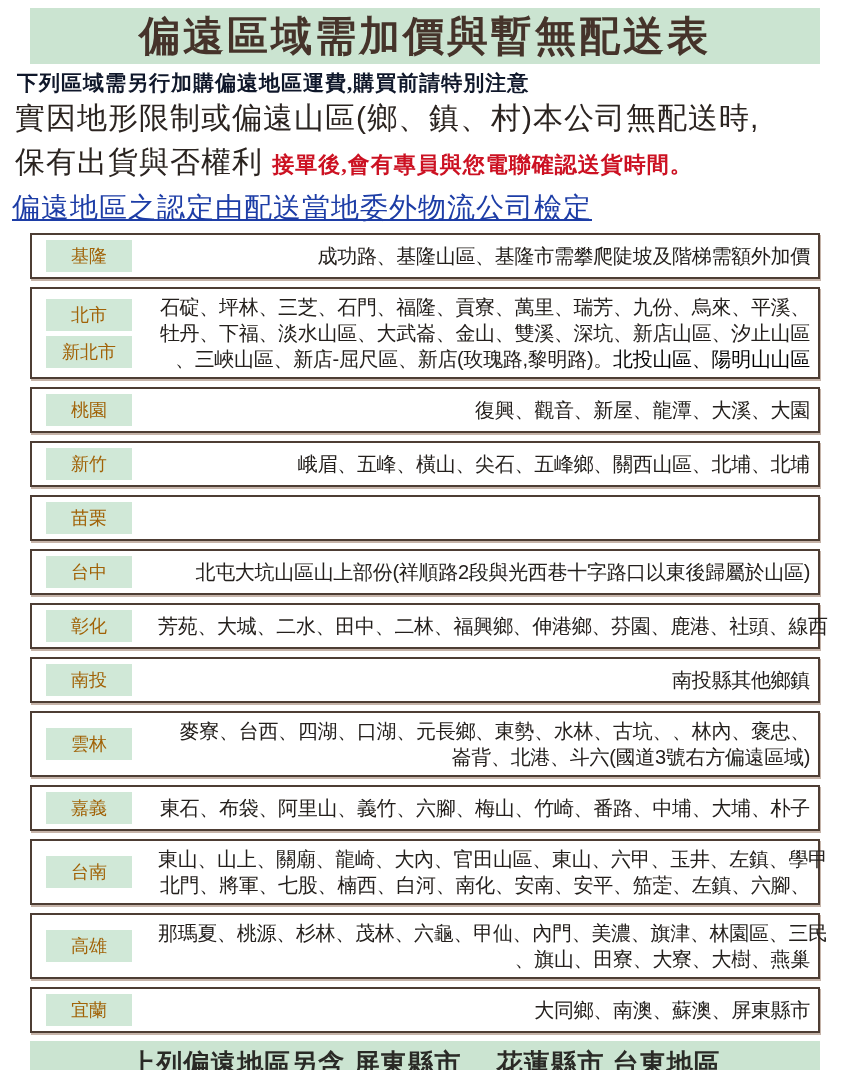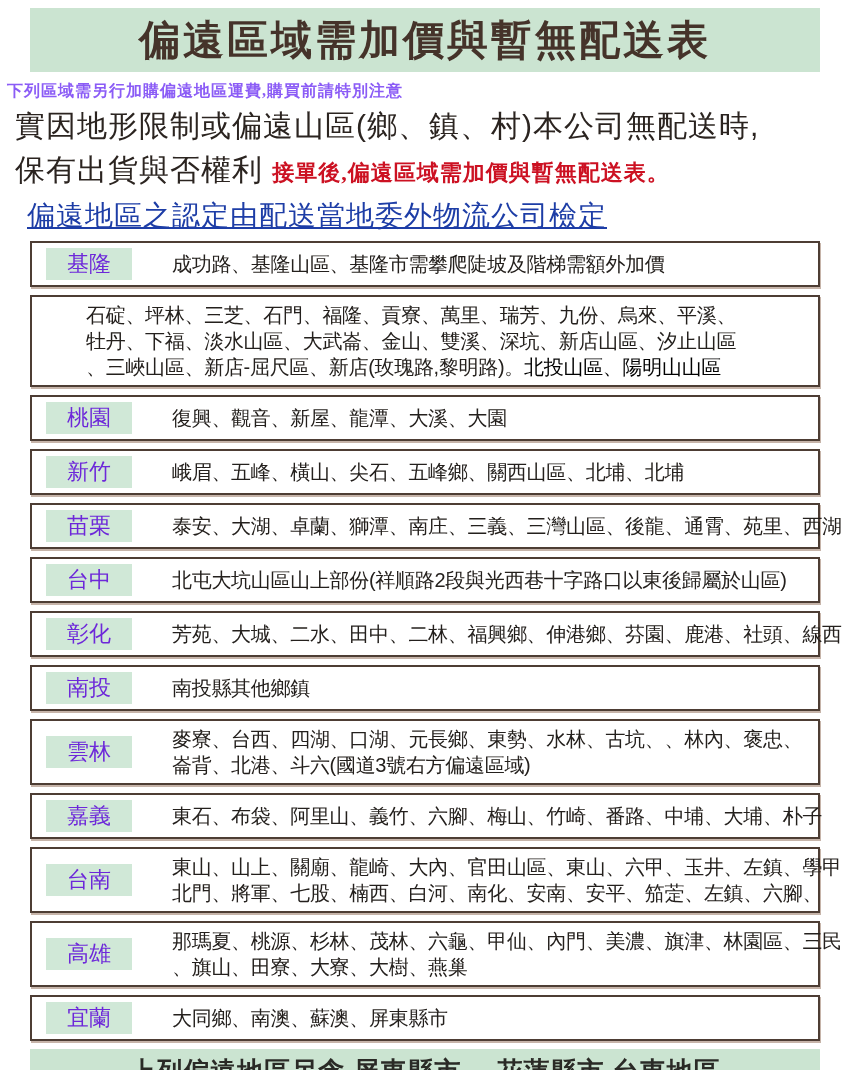--- a/index.html
+++ b/index.html
@@ -2,54 +2,54 @@
 <html><head>
 <meta charset="utf-8">
 <style>
   html,body{margin:0;padding:0;background:#ffffff;}
   .page{
     width:850px;height:1070px;background:#ffffff;overflow:hidden;
     font-family:"Liberation Sans","DejaVu Sans",sans-serif;
     position:relative;box-sizing:border-box;padding-top:8px;
   }
   .banner{
-    margin:0 30px;height:64px;background:#cbe4d1;
+    margin:0 30px;height:56px;background:#cbe4d1;
     display:flex;align-items:center;justify-content:center;
   }
   .banner .title{
     color:#45332a;font-size:41px;font-weight:bold;letter-spacing:3px;white-space:nowrap;
   }
   .warning{
-    margin:6px 0 0 7px;font-size:16px;line-height:26px;font-weight:bold;
-    color:#8b5cf6;font-family:"Liberation Serif","DejaVu Serif",serif;letter-spacing:1px;
+    margin:6px 0 0 17px;font-size:21px;line-height:26px;font-weight:bold;
+    color:#0f172a;font-family:"Liberation Serif","DejaVu Serif",serif;letter-spacing:1px;
   }
   .notice{
     margin:0 0 0 15px;font-size:30px;line-height:44px;color:#2b2420;letter-spacing:1px;white-space:nowrap;
   }
   .notice .red-inline{
     font-size:22px;font-weight:bold;color:#cc1122;
     font-family:"Liberation Serif","DejaVu Serif",serif;letter-spacing:1px;
   }
   .blue-line{
-    margin:2px 0 0 27px;font-size:28px;line-height:38px;color:#1d3da6;
+    margin:2px 0 0 12px;font-size:28px;line-height:38px;color:#1d3da6;
     text-decoration:underline;letter-spacing:1px;white-space:nowrap;
   }
   .region-table{margin:6px 30px 0;}
   .row{
     border:2px solid #4d3d34;background:#ffffff;
     box-shadow:1px 2px 0 #c6b4a9;
     margin-bottom:8px;padding:5px 8px 5px 14px;
     display:flex;align-items:center;box-sizing:border-box;
   }
   .labels{width:86px;flex:none;display:flex;flex-direction:column;gap:5px;}
   .label{
-    background:#d0e8d7;color:#6d28d9;text-align:center;
-    font-size:22px;line-height:30px;padding:1px 2px;white-space:nowrap;
+    background:#d0e8d7;color:#a16207;text-align:center;
+    font-size:18px;line-height:30px;padding:1px 2px;white-space:nowrap;
   }
-  .content{margin-left:40px;flex:1;min-width:0;}
+  .content{margin-left:26px;flex:1;min-width:0;text-align:right;}
   .line{
     font-size:20px;line-height:26px;color:#24201d;
     letter-spacing:-0.3px;white-space:nowrap;
   }
   .line .gray{color:#000000;}
   .footer-banner{
     margin:8px 30px 0;height:44px;background:#cbe4d1;
     display:flex;align-items:center;justify-content:center;
   }
   .footer-banner .footer-text{
@@ -62,34 +62,38 @@
 <div class="page">
 
   <div class="banner">
     <div class="title">偏遠區域需加價與暫無配送表</div>
   </div>
 
   <div class="warning">下列區域需另行加購偏遠地區運費,購買前請特別注意</div>
 
   <div class="notice">實因地形限制或偏遠山區(鄉、鎮、村)本公司無配送時,</div>
 
-  <div class="notice"><span>保有出貨與否權利</span> <span class="red-inline">接單後,偏遠區域需加價與暫無配送表。</span></div>
+  <div class="notice"><span>保有出貨與否權利</span> <span class="red-inline">接單後,會有專員與您電聯確認送貨時間。</span></div>
 
   <div class="blue-line">偏遠地區之認定由配送當地委外物流公司檢定</div>
 
   <div class="region-table">
       <div class="row">
         <div class="labels">
           <div class="label">基隆</div>
         </div>
         <div class="content">
           <div class="line"><span>成功路、基隆山區、基隆市需攀爬陡坡及階梯需額外加價</span></div>
         </div>
       </div>
       <div class="row">
+        <div class="labels">
+          <div class="label">北市</div>
+          <div class="label">新北市</div>
+        </div>
         <div class="content">
           <div class="line"><span>石碇、坪林、三芝、石門、福隆、貢寮、萬里、瑞芳、九份、烏來、平溪、</span></div>
           <div class="line"><span>牡丹、下福、淡水山區、大武崙、金山、雙溪、深坑、新店山區、汐止山區</span></div>
           <div class="line"><span>、三峽山區、新店-屈尺區、新店(玫瑰路,黎明路)。</span><span class="gray">北投山區、陽明山山區</span></div>
         </div>
       </div>
       <div class="row">
         <div class="labels">
           <div class="label">桃園</div>
         </div>
@@ -101,23 +105,20 @@
         <div class="labels">
           <div class="label">新竹</div>
         </div>
         <div class="content">
           <div class="line"><span>峨眉、五峰、橫山、尖石、五峰鄉、關西山區、北埔、北埔</span></div>
         </div>
       </div>
       <div class="row">
         <div class="labels">
           <div class="label">苗栗</div>
-        </div>
-        <div class="content">
-          <div class="line"><span>泰安、大湖、卓蘭、獅潭、南庄、三義、三灣山區、後龍、通霄、苑里、西湖</span></div>
         </div>
       </div>
       <div class="row">
         <div class="labels">
           <div class="label">台中</div>
         </div>
         <div class="content">
           <div class="line"><span>北屯大坑山區山上部份(祥順路2段與光西巷十字路口以東後歸屬於山區)</span></div>
         </div>
       </div>

